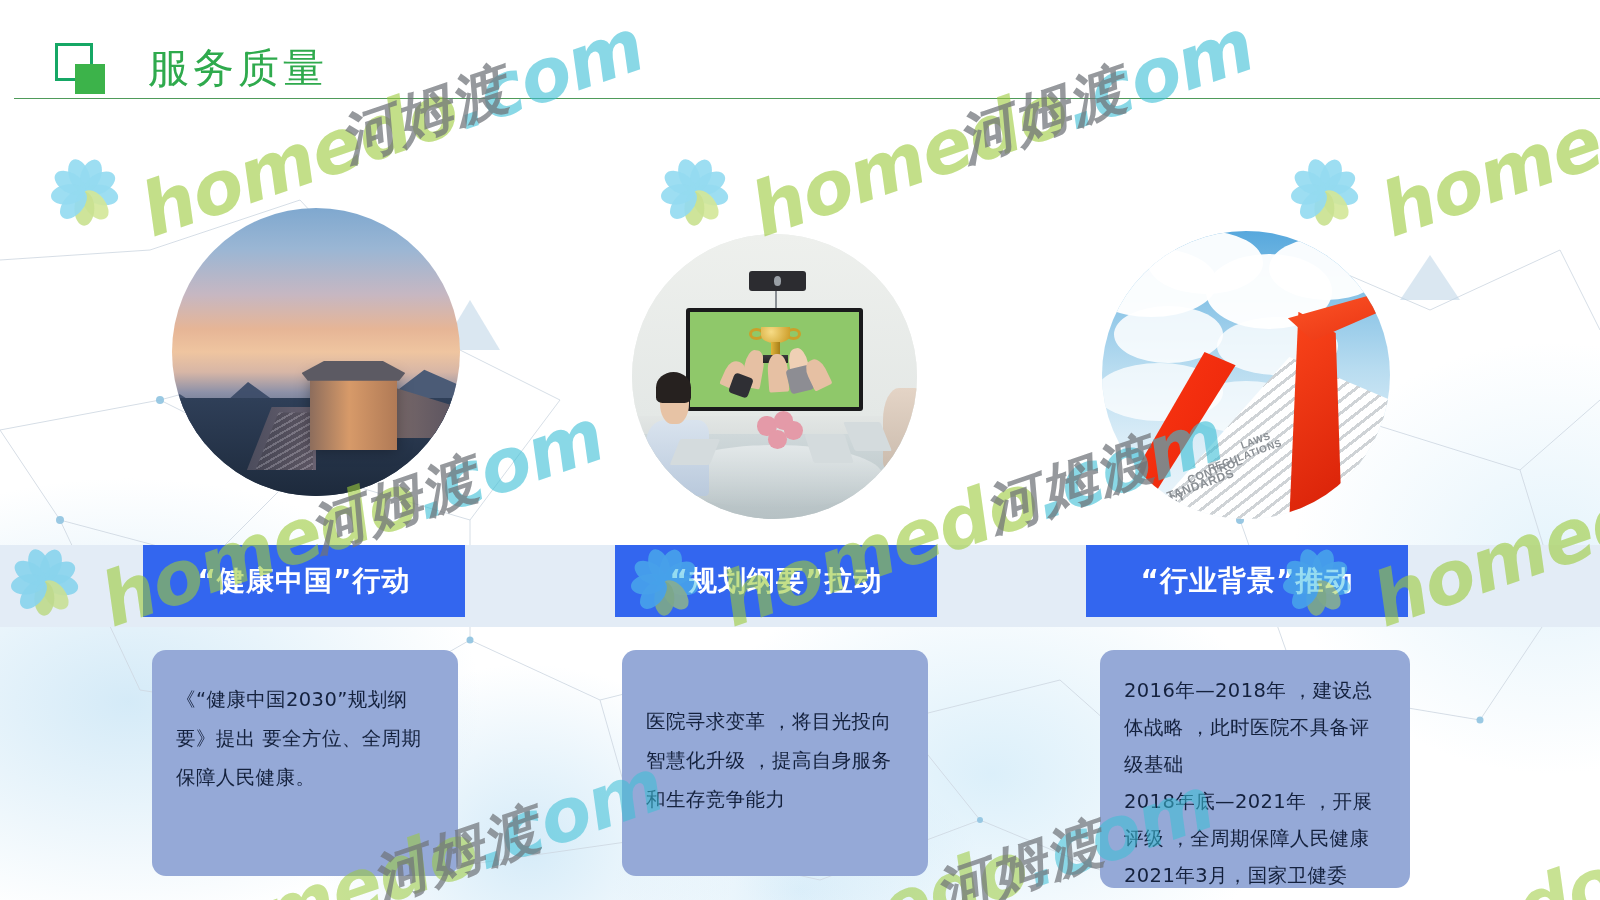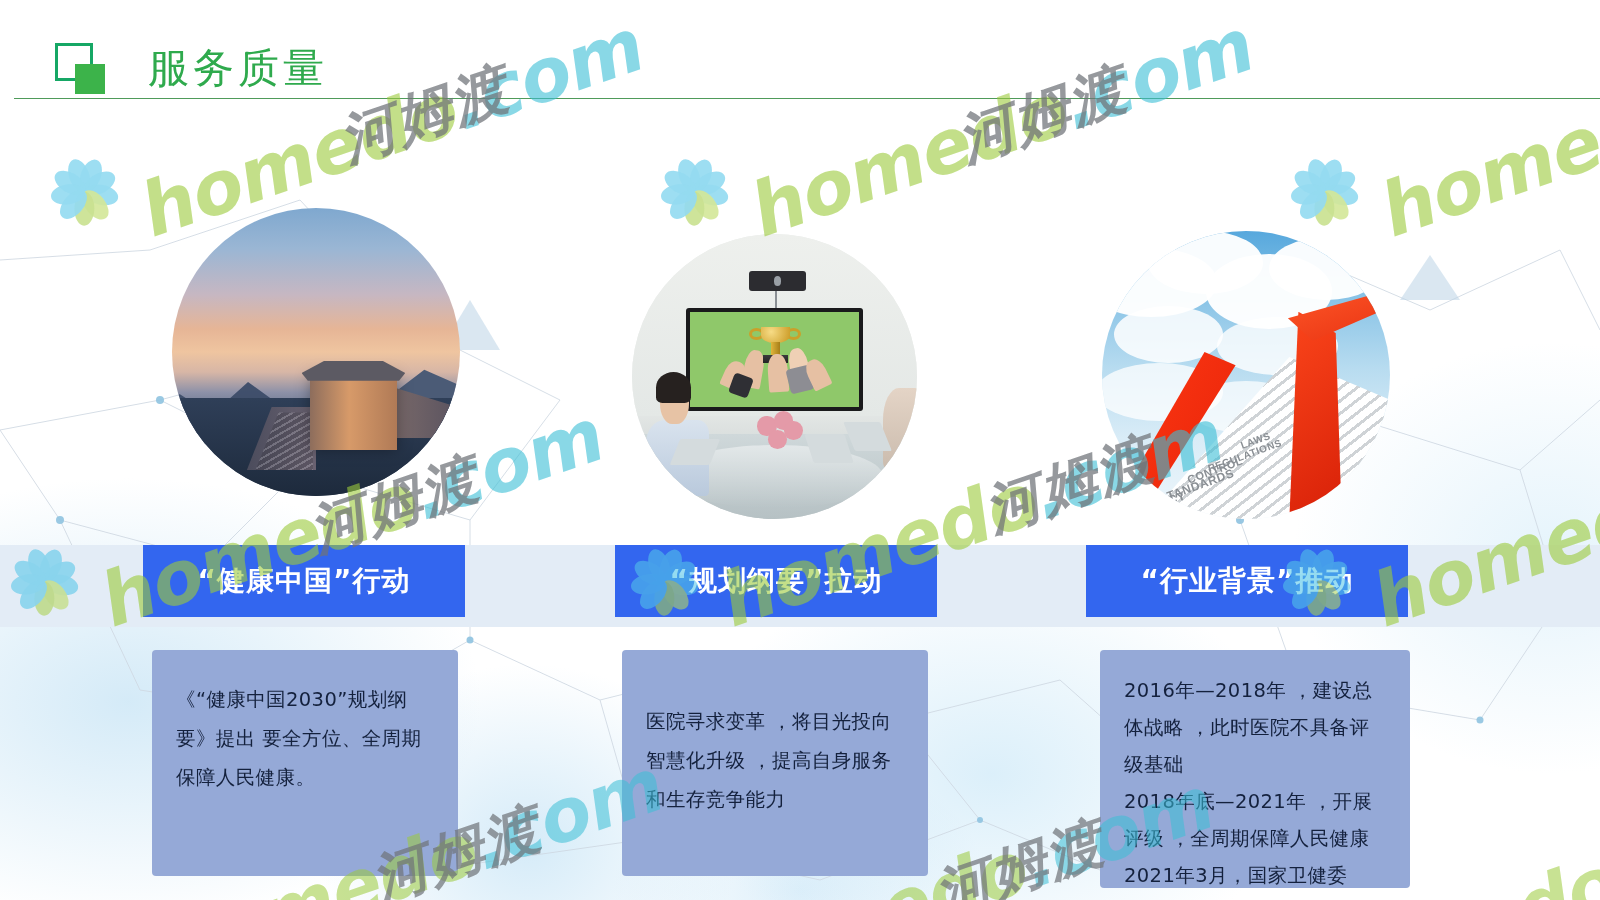--- a/index.html
+++ b/index.html
@@ -177,21 +177,21 @@
     color:#ffffff; font-size:28px; font-weight:700; letter-spacing:1px;
     font-family:"DejaVu Sans","Liberation Sans",sans-serif;
     white-space:nowrap;
   }
   .b1 { left:143px; top:545px; width:322px; }
   .b2 { left:615px; top:545px; width:322px; }
   .b3 { left:1086px; top:545px; width:322px; }
 
   
   .card {
-    position:absolute; background:#95a9d7; border-radius:4px;
+    position:absolute; background:#95a9d7; border-radius:14px;
     color:#14213d; padding:30px 24px 22px 24px;
     font-size:19.5px; line-height:39px; letter-spacing:.4px;
     font-family:"DejaVu Sans","Liberation Sans",sans-serif;
   }
   .card p { margin:0; }
   .card .gap { height:22px; }
   .t1 { left:152px; top:650px; width:306px; height:226px; }
   .t2 { left:622px; top:650px; width:306px; height:226px; }
   .t3 { left:1100px; top:650px; width:310px; height:238px;
         padding-top:22px; line-height:37px; }

